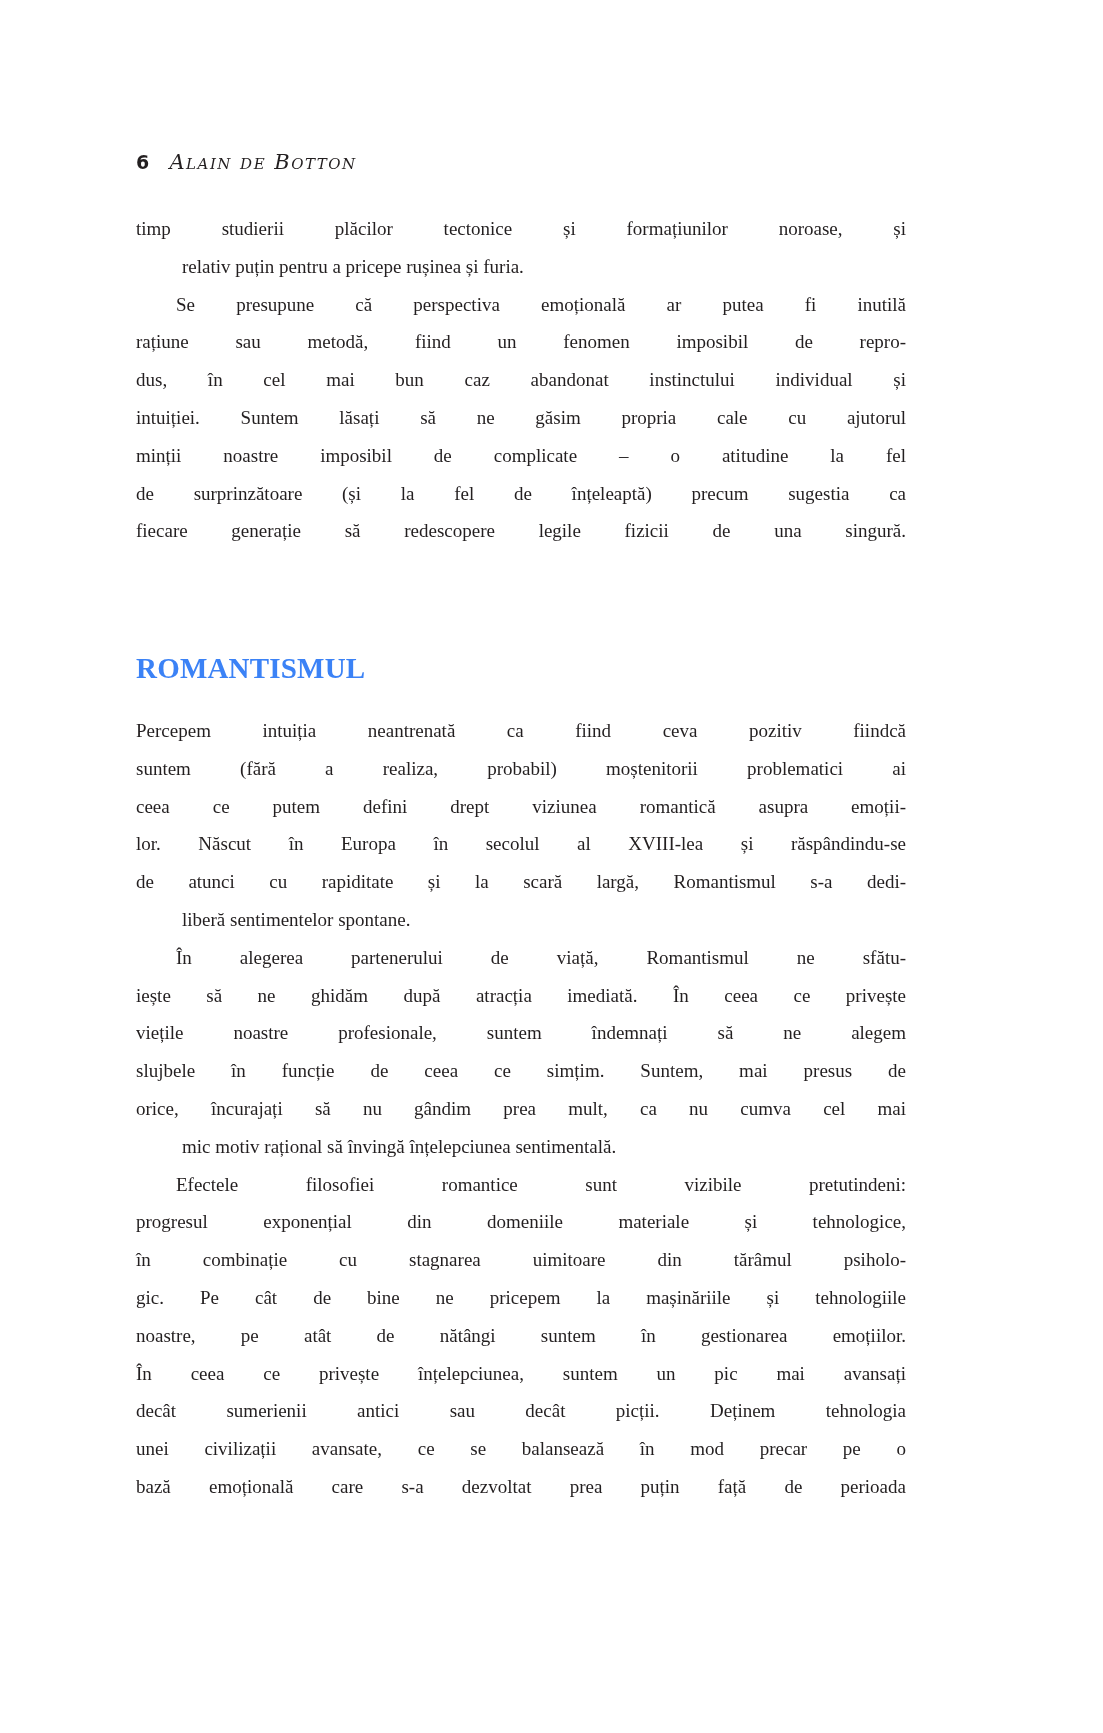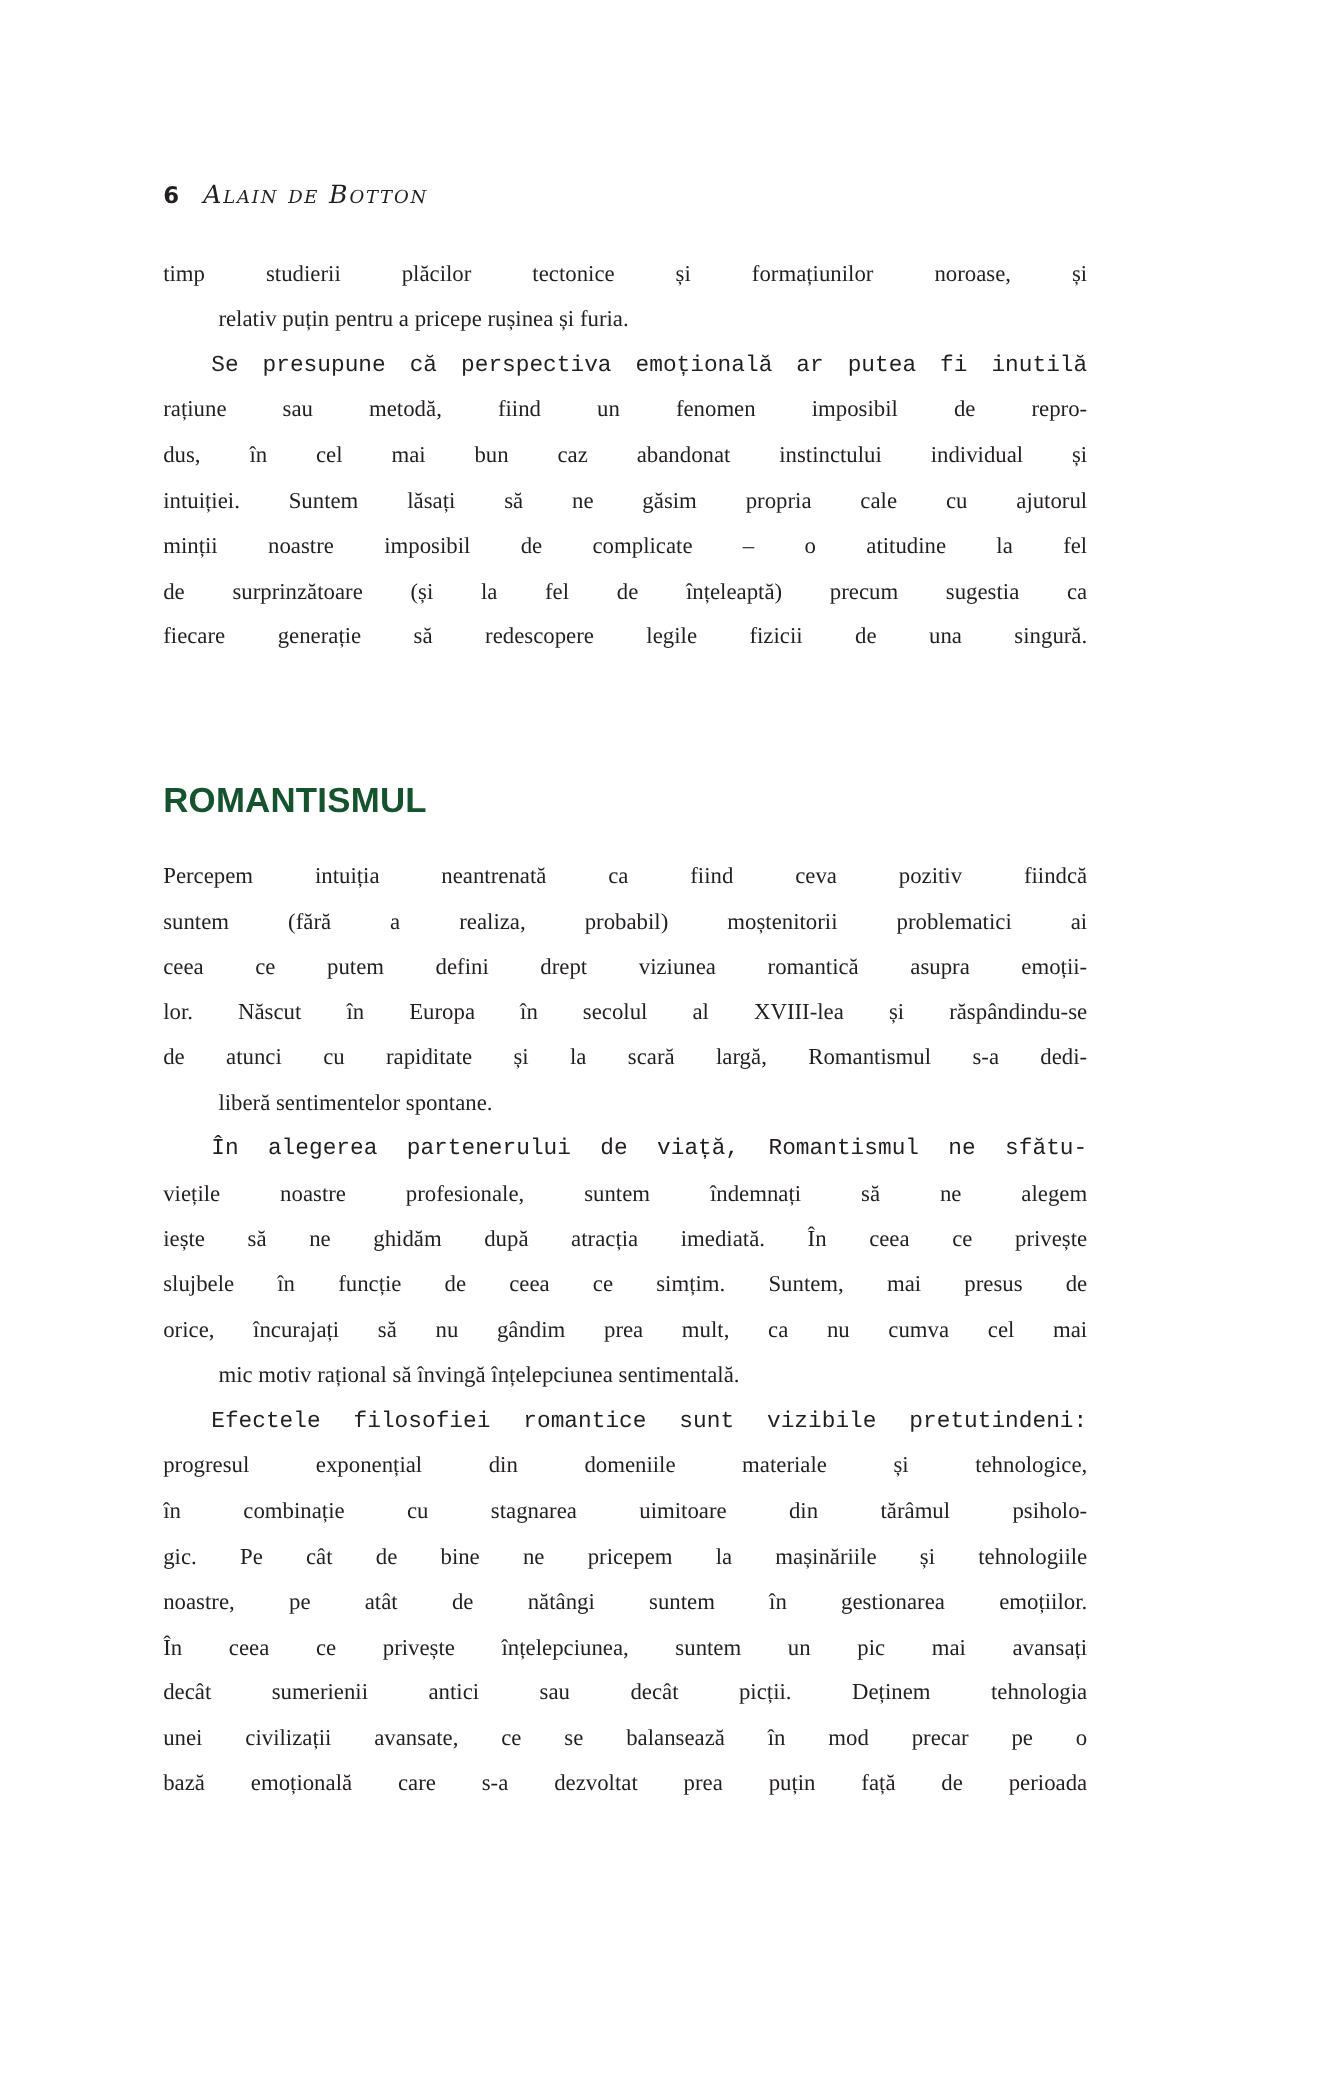--- a/index.html
+++ b/index.html
@@ -60,32 +60,31 @@
       white-space: nowrap;
       text-align-last: justify;
       text-align: justify;
     }
     .line.last {
       text-align-last: left;
       margin-left: 46px;
     }
     .line.indent {
       text-indent: 40px;
-      font-family: Liberation Mono, monospace;
     }
     .block-1 { top: 210px; }
     .section-heading {
       position: absolute;
       top: 630px;
       left: 0;
-      font-family: Liberation Sans, sans-serif;
+      font-family: Liberation Serif, serif;
       font-size: 29px;
       letter-spacing: 0.2px;
       line-height: 1;
-      color: #14532d;
+      color: #3b82f6;
     }
     .block-2 { top: 712px; }
   </style>
 </head>
 <body>
 
 <div class="page">
 
   <div class="running-head">
     <span class="folio">6</span>
@@ -114,22 +113,22 @@
     <p>
       <span class="line">Percepem intuiția neantrenată ca fiind ceva pozitiv fiindcă</span>
       <span class="line">suntem (fără a realiza, probabil) moștenitorii problematici ai</span>
       <span class="line">ceea ce putem defini drept viziunea romantică asupra emoții-</span>
       <span class="line">lor. Născut în Europa în secolul al XVIII-lea și răspândindu-se</span>
       <span class="line">de atunci cu rapiditate și la scară largă, Romantismul s-a dedi-</span>
       <span class="line last">liberă sentimentelor spontane.</span>
     </p>
     <p>
       <span class="line indent">În alegerea partenerului de viață, Romantismul ne sfătu-</span>
+      <span class="line">iește să ne ghidăm după atracția imediată. În ceea ce privește</span>
       <span class="line">viețile noastre profesionale, suntem îndemnați să ne alegem</span>
-      <span class="line">iește să ne ghidăm după atracția imediată. În ceea ce privește</span>
       <span class="line">slujbele în funcție de ceea ce simțim. Suntem, mai presus de</span>
       <span class="line">orice, încurajați să nu gândim prea mult, ca nu cumva cel mai</span>
       <span class="line last">mic motiv rațional să învingă înțelepciunea sentimentală.</span>
     </p>
     <p>
       <span class="line indent">Efectele filosofiei romantice sunt vizibile pretutindeni:</span>
       <span class="line">progresul exponențial din domeniile materiale și tehnologice,</span>
       <span class="line">în combinație cu stagnarea uimitoare din tărâmul psiholo-</span>
       <span class="line">gic. Pe cât de bine ne pricepem la mașinăriile și tehnologiile</span>
       <span class="line">noastre, pe atât de nătângi suntem în gestionarea emoțiilor.</span>

